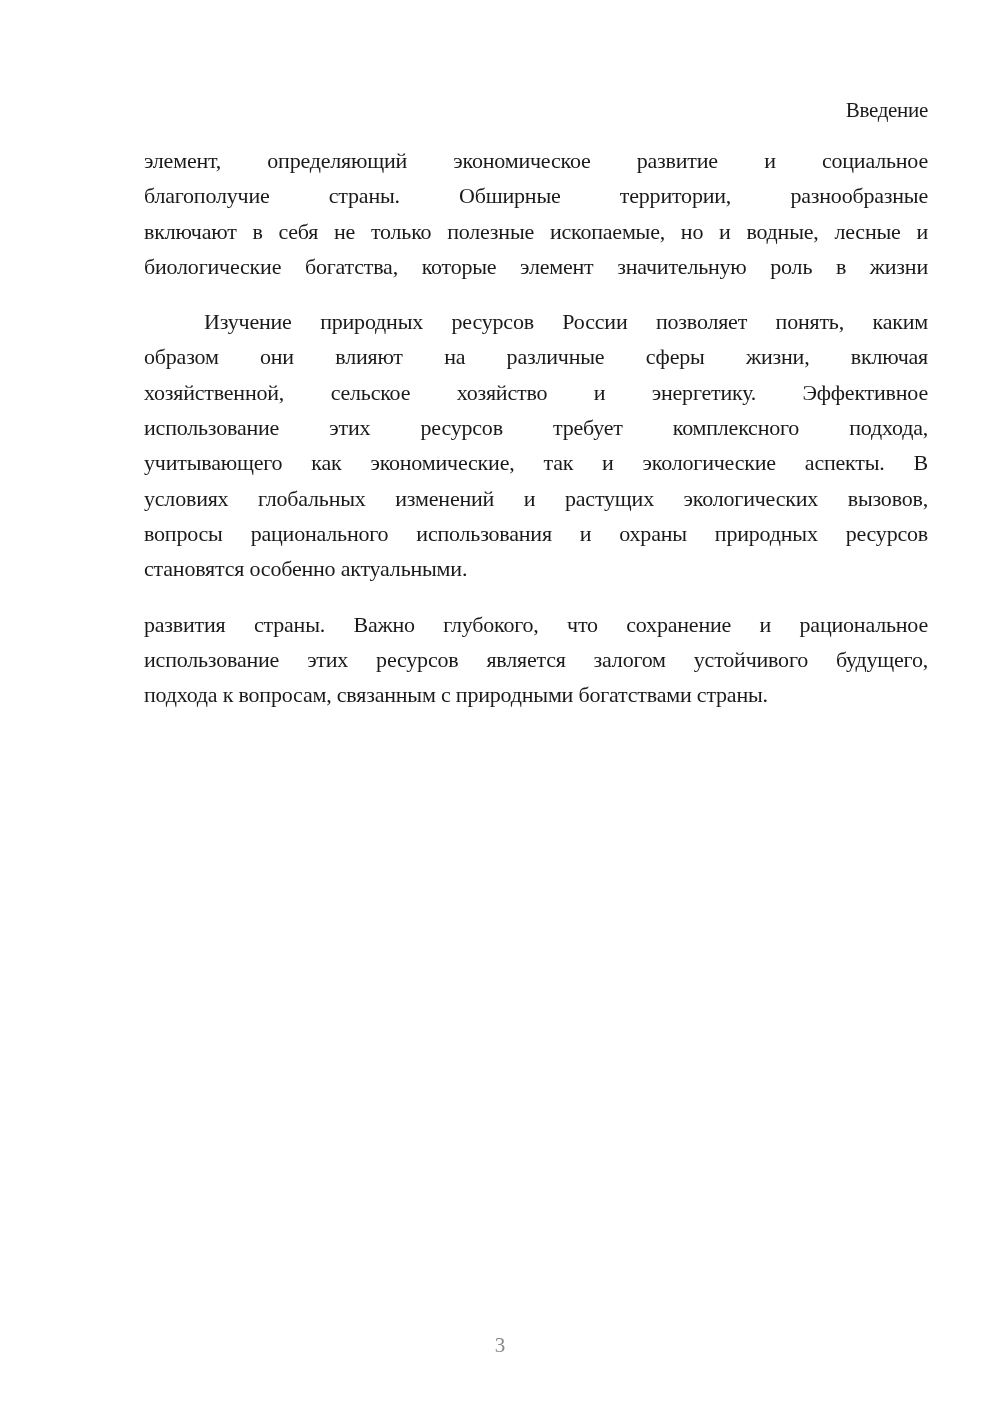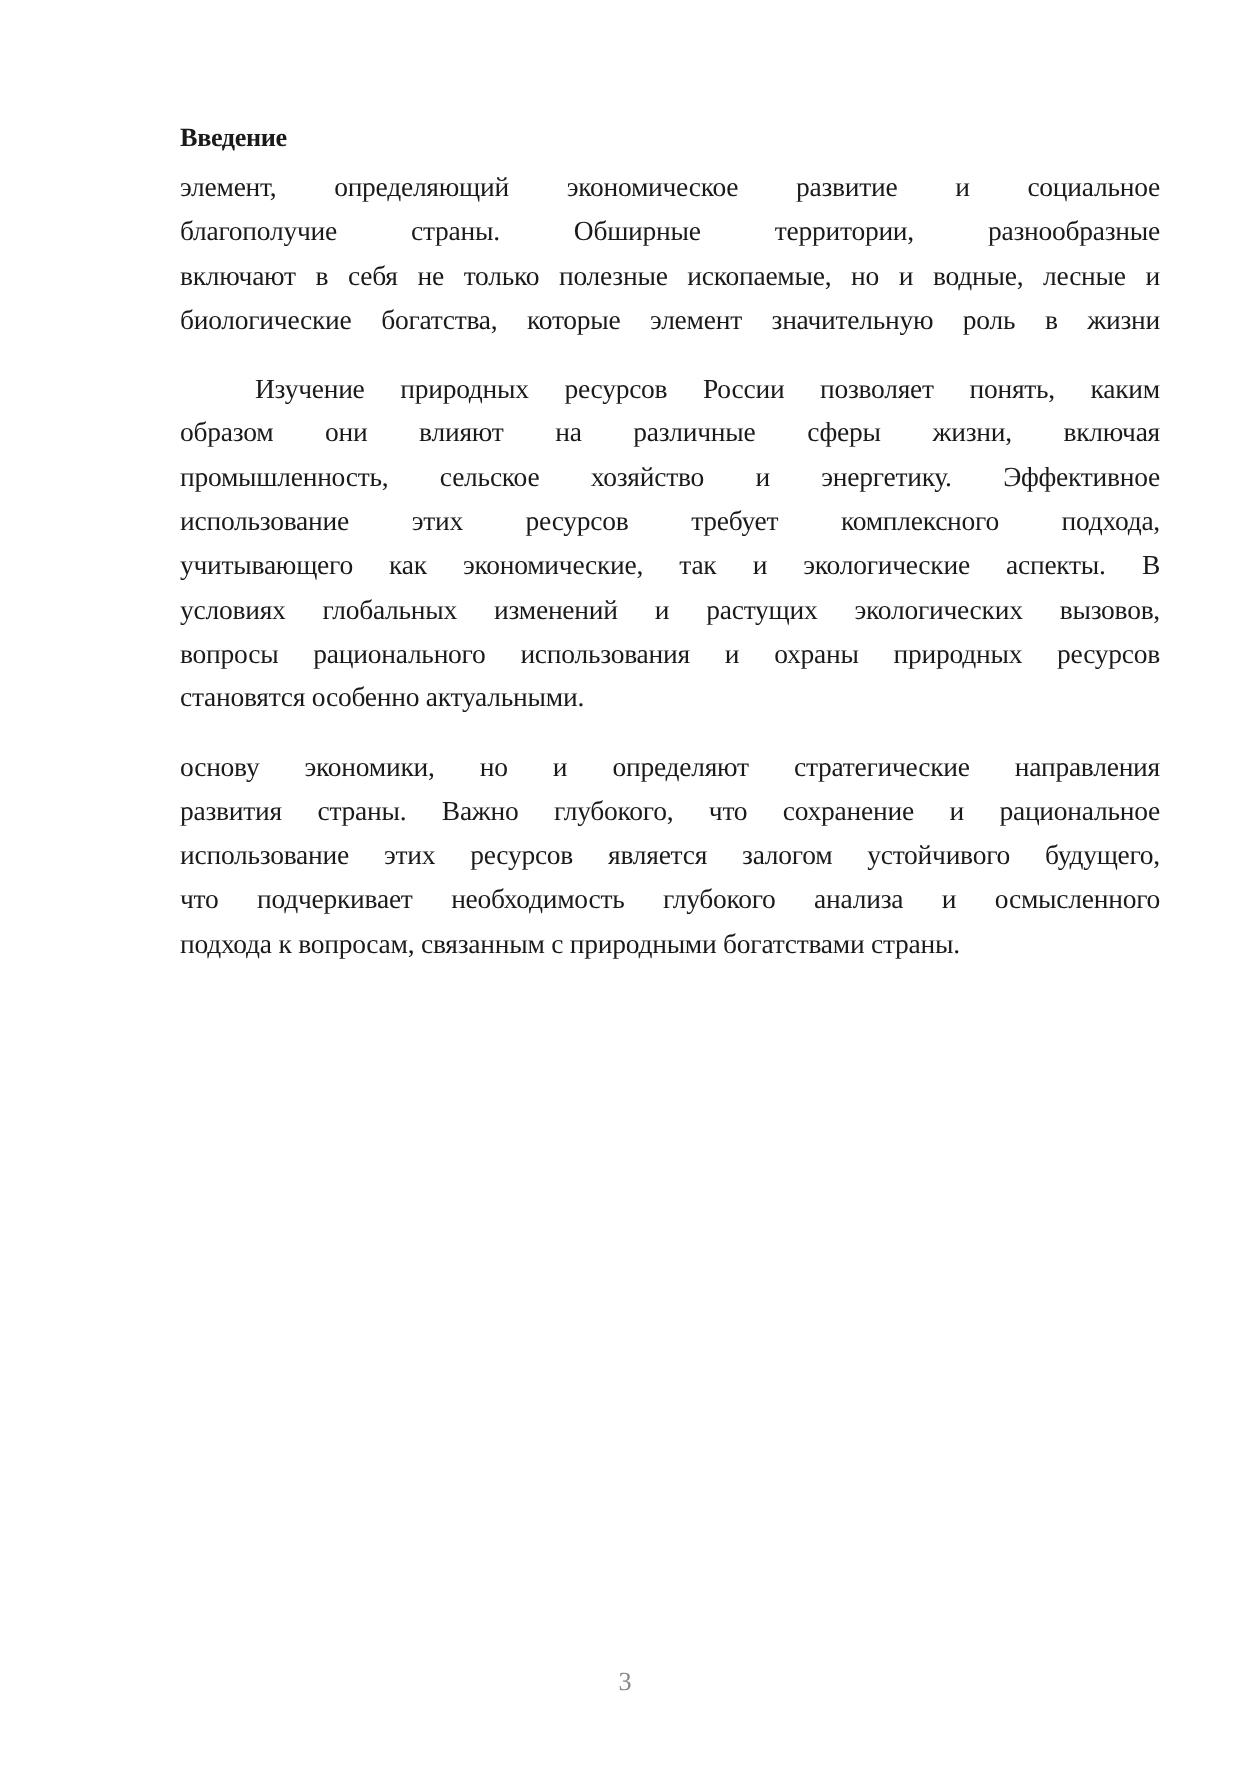--- a/index.html
+++ b/index.html
@@ -15,25 +15,25 @@
       font-family: "Liberation Serif", "DejaVu Serif", serif;
       color: #1a1a1a;
     }
     .page {
       position: absolute;
       left: 144px;
       top: 96px;
       width: 784px;
     }
     .title {
-      text-align: left;
-      font-weight: bold;
+      text-align: right;
+      font-weight: normal;
       font-size: 21px;
       line-height: 28px;
-      margin: 0 0 8px 0;
+      margin: 0 0 19px 0;
       letter-spacing: -0.3px;
     }
     .para {
       font-size: 22px;
       line-height: 35.3px;
       text-align: justify;
       text-indent: 60px;
       margin: 0 0 20px 0;
       letter-spacing: -0.2px;
     }
@@ -70,30 +70,28 @@
   <div class="para">
     <span class="line">элемент, определяющий экономическое развитие и социальное</span>
     <span class="line">благополучие страны. Обширные территории, разнообразные</span>
     <span class="line">включают в себя не только полезные ископаемые, но и водные, лесные и</span>
     <span class="line">биологические богатства, которые элемент значительную роль в жизни</span>
   </div>
 
   <div class="para">
     <span class="line first">Изучение природных ресурсов России позволяет понять, каким</span>
     <span class="line">образом они влияют на различные сферы жизни, включая</span>
-    <span class="line">промышленность, сельское хозяйство и энергетику. Эффективное</span>
+    <span class="line">хозяйственной, сельское хозяйство и энергетику. Эффективное</span>
     <span class="line">использование этих ресурсов требует комплексного подхода,</span>
     <span class="line">учитывающего как экономические, так и экологические аспекты. В</span>
     <span class="line">условиях глобальных изменений и растущих экологических вызовов,</span>
     <span class="line">вопросы рационального использования и охраны природных ресурсов</span>
     <span class="line last">становятся особенно актуальными.</span>
   </div>
 
   <div class="para">
-    <span class="line">основу экономики, но и определяют стратегические направления</span>
     <span class="line">развития страны. Важно глубокого, что сохранение и рациональное</span>
     <span class="line">использование этих ресурсов является залогом устойчивого будущего,</span>
-    <span class="line">что подчеркивает необходимость глубокого анализа и осмысленного</span>
     <span class="line last">подхода к вопросам, связанным с природными богатствами страны.</span>
   </div>
 </div>
 
 <div class="page-number">3</div>
 
 </body></html>

